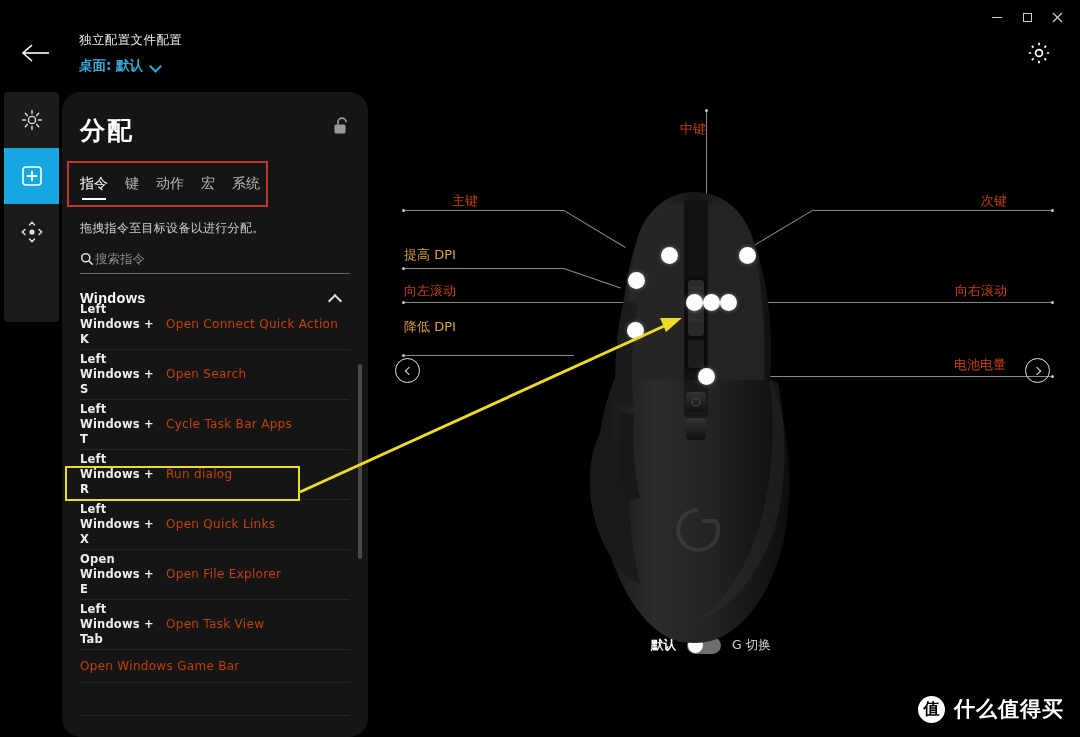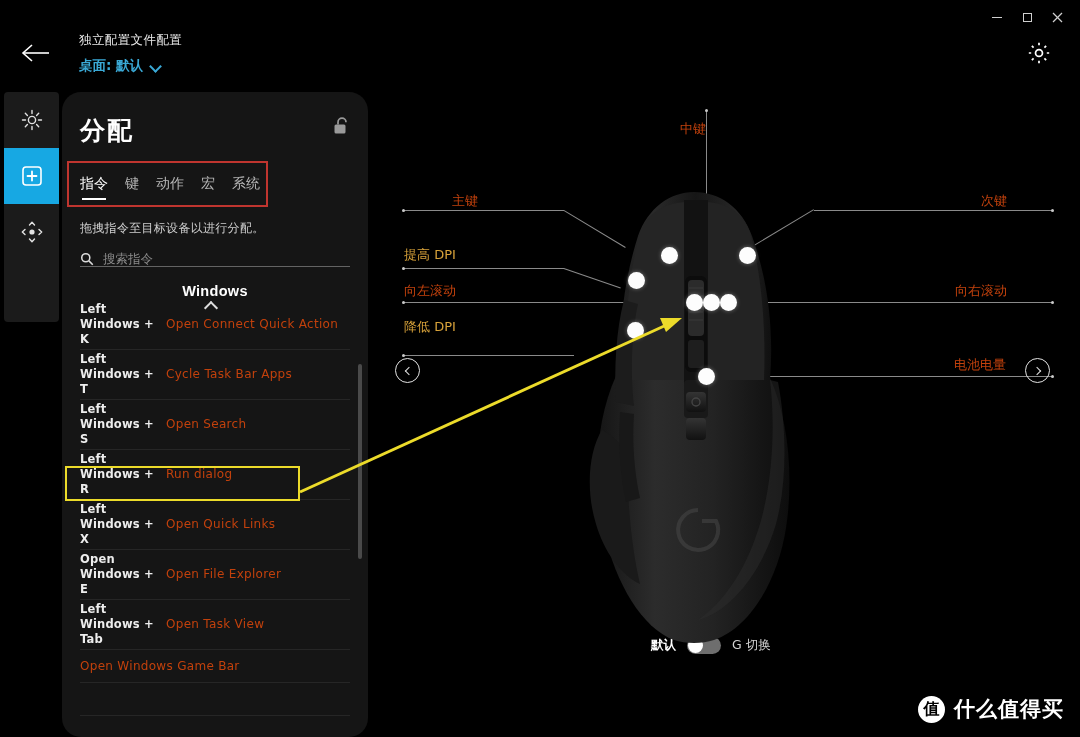--- a/index.html
+++ b/index.html
@@ -68,32 +68,32 @@
   .tab.active::after{
     content:""; position:absolute; left:2px; right:2px; bottom:0; height:2px; background:#fff;
   }
   .redbox {
     position:absolute; left:5px; top:-2px; width:201px; height:46px;
     border:2px solid #c0352f; pointer-events:none;
   }
 
   .hint { padding:10px 18px 0 18px; font-size:12px; color:#cfcfcf; letter-spacing:.3px; font-family:"DejaVu Sans","Liberation Sans",sans-serif;}
 
-  .search { margin:14px 18px 0 18px; display:flex; align-items:center; gap:9px;
-            border-bottom:1px solid #636363; }
+  .search { margin:14px 18px 0 18px; display:flex; align-items:center; gap:1px;
+            border-bottom:1px solid #636363; padding-bottom:7px; }
   .search .sicon { width:14px; height:14px; flex:none; }
   .search input {
     background:transparent; border:0; outline:none; color:#fff; font-size:12.5px;
     width:100%; font-family:"DejaVu Sans","Liberation Sans",sans-serif;
   }
   .search input::placeholder{ color:#8c8c8c; }
 
   .group-head {
     margin:16px 18px 0 18px; display:flex; align-items:center; justify-content:space-between;
-    font-size:14.5px; font-weight:bold; letter-spacing:.3px; color:#fff;flex-direction:column;
+    font-size:14.5px; font-weight:bold; letter-spacing:.3px; color:#fff;
   }
   .caret-up { width:13px; height:13px; position:relative; margin-right:8px; }
   .caret-up::after{
     content:""; position:absolute; left:1px; top:4px; width:8px; height:8px;
     border-left:2px solid #ddd; border-top:2px solid #ddd; transform:rotate(45deg);
   }
 
   .cmdlist {
     position:absolute; left:0; right:0; top:208px; bottom:0; overflow:hidden;
   }
@@ -274,26 +274,26 @@
       <span>Windows</span>
       <span class="caret-up"></span>
     </div>
 
     <div class="cmdlist">
       <div class="cmdrow">
         <div class="keys">Left Windows + K</div>
         <div class="desc">Open Connect Quick Action</div>
       </div>
       <div class="cmdrow">
+        <div class="keys">Left Windows + S</div>
+        <div class="desc">Open Search</div>
+      </div>
+      <div class="cmdrow">
         <div class="keys">Left Windows + T</div>
         <div class="desc">Cycle Task Bar Apps</div>
-      </div>
-      <div class="cmdrow">
-        <div class="keys">Left Windows + S</div>
-        <div class="desc">Open Search</div>
       </div>
       <div class="cmdrow">
         <div class="keys">Left Windows + R</div>
         <div class="desc">Run dialog</div>
       </div>
       <div class="cmdrow">
         <div class="keys">Left Windows + X</div>
         <div class="desc">Open Quick Links</div>
       </div>
       <div class="cmdrow">

